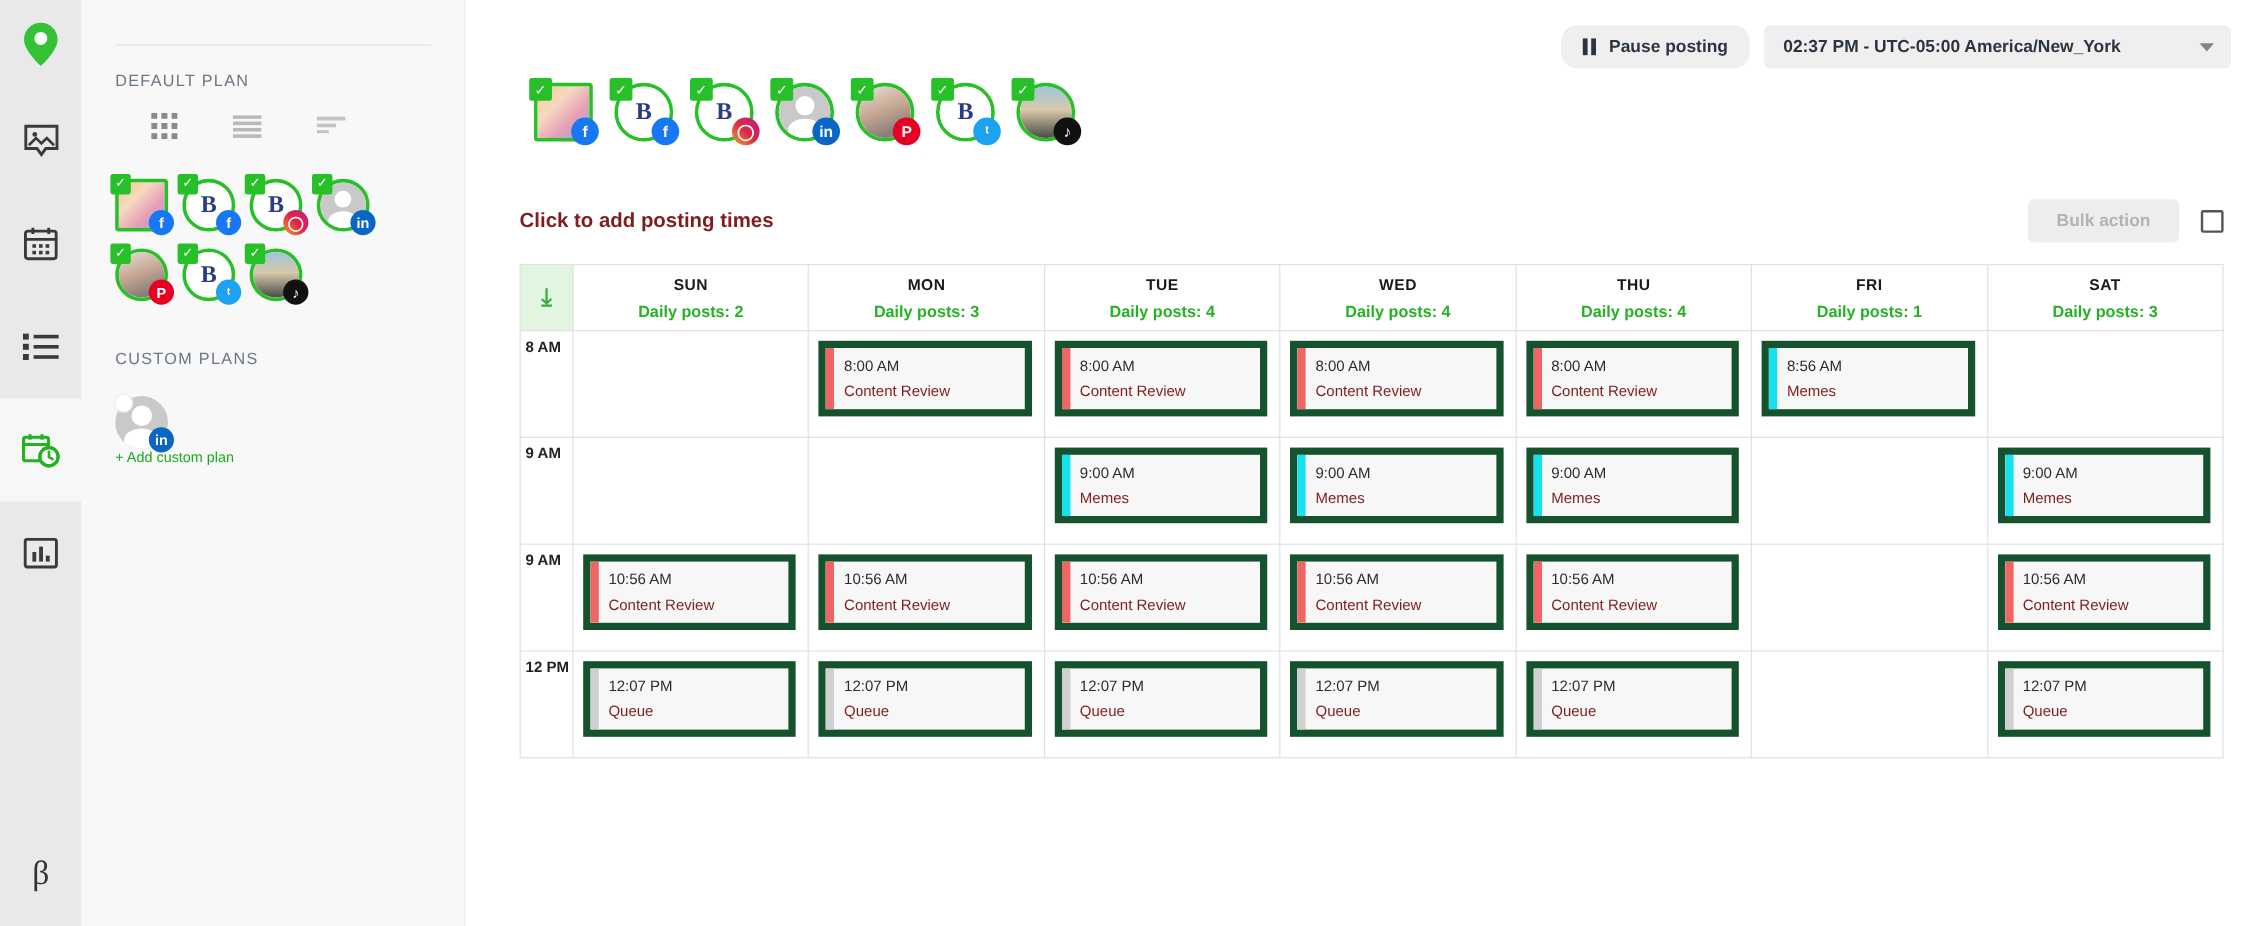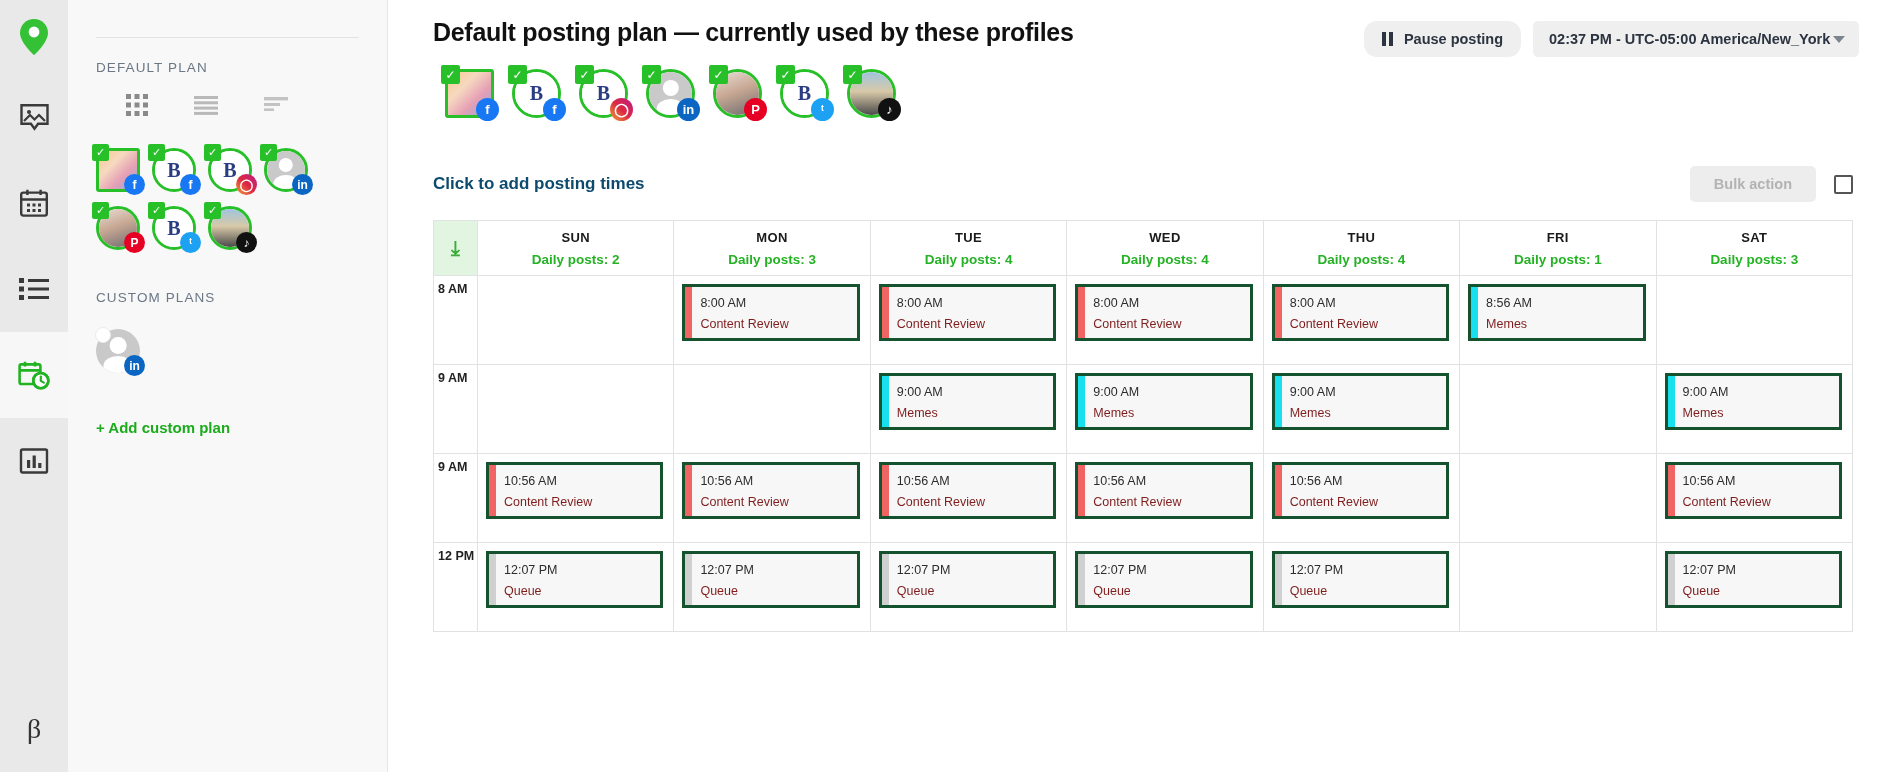--- a/index.html
+++ b/index.html
@@ -118,21 +118,21 @@
     background: linear-gradient(135deg,#f8c98e 0%,#f6d9c0 35%,#e6a0b5 65%,#8fa8e0 100%); }
 
   .custom-label { margin-top: 40px; font-size: 13.5px; color: #6b7785; letter-spacing: 1.1px; }
   .custom-avatars { margin-top: 24px; }
   .av.plain .ring { border: none; }
   .av.plain .dot {
     position: absolute; left: -1px; top: -2px; width: 16px; height: 16px;
     border-radius: 50%; background: #fff; border: 1px solid #ececec; z-index: 3;
   }
   .add-custom {
-    margin-top: 46px; font-size: 15px; font-weight: bold;
+    font-size: 12px; font-weight: normal;
     color: #1cab1c; cursor: pointer;
   }
 
   
   .main { flex: 1 1 auto; background: #fff; position: relative; overflow: hidden; }
   .main-header {
     display: flex; align-items: flex-start;
     padding: 18px 28px 0 45px;
   }
   .main-title {
@@ -144,37 +144,37 @@
     display: flex; align-items: center; gap: 11px;
     height: 36px; padding: 0 18px;
     background: #efefef; border: none; border-radius: 13px;
     font-size: 14.5px; font-weight: bold; color: #2b3440; cursor: pointer;
     font-family: "Liberation Sans", sans-serif;
   }
   .pause-glyph { display: flex; gap: 3px; }
   .pause-glyph i { width: 4px; height: 14px; background: #2b3440; display: block; }
   .tz-select {
     display: flex; align-items: center; justify-content: space-between;
-    height: 36px; width: 326px; padding: 0 14px 0 16px;
+    height: 36px; width: 389px; padding: 0 14px 0 16px;
     background: #efefef; border: none; border-radius: 5px;
     font-size: 14.5px; font-weight: bold; color: #2b3440; cursor: pointer;
   }
   .caret { width: 0; height: 0; border-left: 6px solid transparent;
            border-right: 6px solid transparent; border-top: 7px solid #7b848f; }
 
   .profiles-row { display: flex; gap: 18px; padding: 12px 0 0 57px; }
   .profiles-row .av { width: 49px; height: 49px; flex: 0 0 49px; }
   .profiles-row .av .check { width: 19px; height: 19px; font-size: 12px; }
   .profiles-row .av .net { width: 23px; height: 23px; font-size: 13px; }
 
   .subbar {
     display: flex; align-items: center;
     padding: 0 34px 0 45px; margin-top: 48px;
   }
-  .subbar-title { font-size: 17px; font-weight: bold; color: #0c4a6e; }
+  .subbar-title { font-size: 17px; font-weight: bold; color: #7f1d1d; }
   .subbar-right { margin-left: auto; display: flex; align-items: center; gap: 18px; }
   .bulk-btn {
     height: 36px; padding: 0 24px; border: none; border-radius: 5px;
     background: #ededed; color: #b3b3b3; font-size: 14.5px; font-weight: bold;
     cursor: default; font-family: "Liberation Sans", sans-serif;
   }
   .bulk-check {
     width: 19px; height: 19px; border: 2px solid #555; border-radius: 2px;
     background: #fff; cursor: pointer;
   }
@@ -191,21 +191,21 @@
   .arrow-down { color: #3aae3a; font-size: 20px; line-height: 1; }
   .dayname { font-size: 13px; font-weight: bold; color: #1a1a1a; letter-spacing: .4px; }
   .daycount { font-size: 13.5px; font-weight: bold; color: #25b225; margin-top: 7px; }
   .cal tbody td { height: 89px; vertical-align: top; position: relative; }
   .cal tbody td.time-col {
     text-align: left; padding: 6px 0 0 4px; vertical-align: top; border-right: 1px solid #e2e2e2;
   }
   .hour { font-size: 12.5px; font-weight: bold; color: #222; white-space: nowrap; }
   .event {
     margin: 8px 10px 2px 8px; min-height: 34px;
-    background: #f7f7f7; border: 3px solid #14532d;
+    background: #f7f7f7; border: 6px solid #14532d;
     display: flex; overflow: hidden; cursor: pointer;
   }
   .event .bar { width: 7px; flex: 0 0 7px; }
   .event .bar.content-review { background: #f06464; }
   .event .bar.memes { background: #18e0ef; }
   .event .bar.queue { background: #d0d0d0; }
   .event .txt { padding: 4px 0 5px 8px; line-height: 1.32; }
   .event .etime { font-size: 12.5px; color: #2c2c2c; }
   .event .ename { font-size: 12.5px; color: #7f1d1d; }
 </style>
@@ -375,21 +375,20 @@
           </span>
           <span class="net linkedin">in</span>
         </div>
       </div>
     <div class="add-custom">+ Add custom plan</div>
   </aside>
 
   <section class="main">
 
     <div class="main-header">
-      <div class="main-title">Default posting plan — currently used by these profiles</div>
       <div class="header-right">
         <button class="pause-btn">
           <span class="pause-glyph">
               <i></i>
               <i></i>
             </span>
           <span>Pause posting</span>
         </button>
         <div class="tz-select">
           <span>02:37 PM - UTC-05:00 America/New_York</span>

